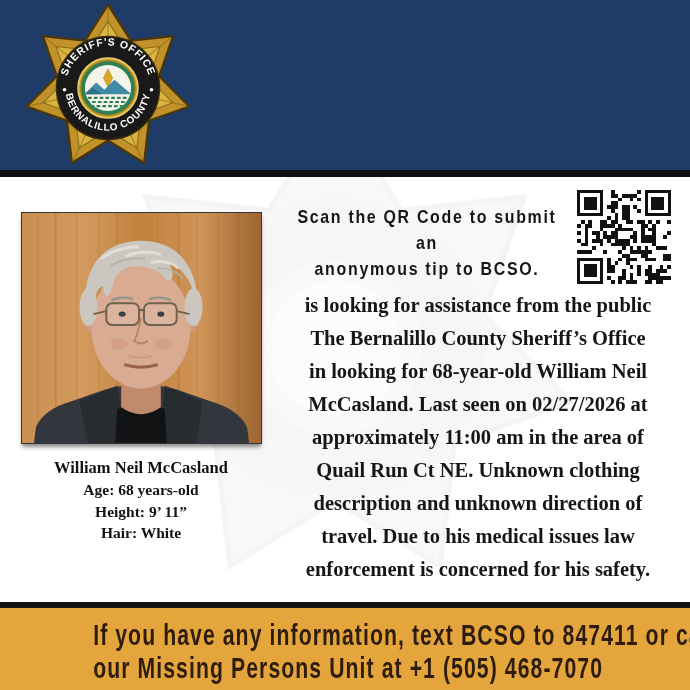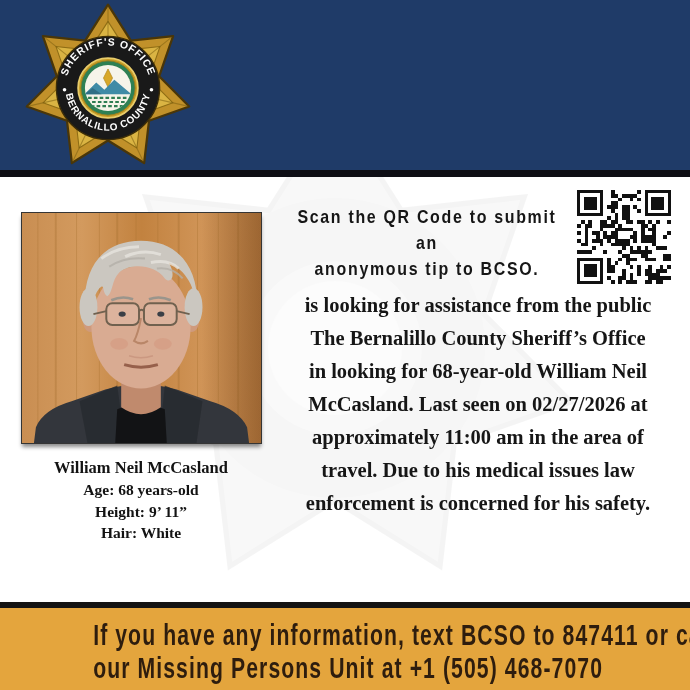--- a/index.html
+++ b/index.html
@@ -394,20 +394,22 @@
         <b style="left:67.68px;top:0.00px;width:26.32px;height:26.32px"></b>
         <b style="left:0.00px;top:67.68px;width:26.32px;height:26.32px"></b>
       </div>
 
     <div class="description">
       <div>is looking for assistance from the public</div>
       <div>The Bernalillo County Sheriff’s Office</div>
       <div>in looking for 68-year-old William Neil</div>
       <div>McCasland. Last seen on 02/27/2026 at</div>
       <div>approximately 11:00 am in the area of</div>
+      <div>Quail Run Ct NE.  Unknown clothing</div>
+      <div>description and unknown direction of</div>
       <div>travel.  Due to his medical issues law</div>
       <div>enforcement is concerned for his safety.</div>
     </div>
   </main>
 
   <footer class="footer">
     <div class="line">If you have any information, text BCSO to 847411 or call</div>
     <div class="line">our Missing Persons Unit at +1 (505) 468-7070</div>
   </footer>
 

